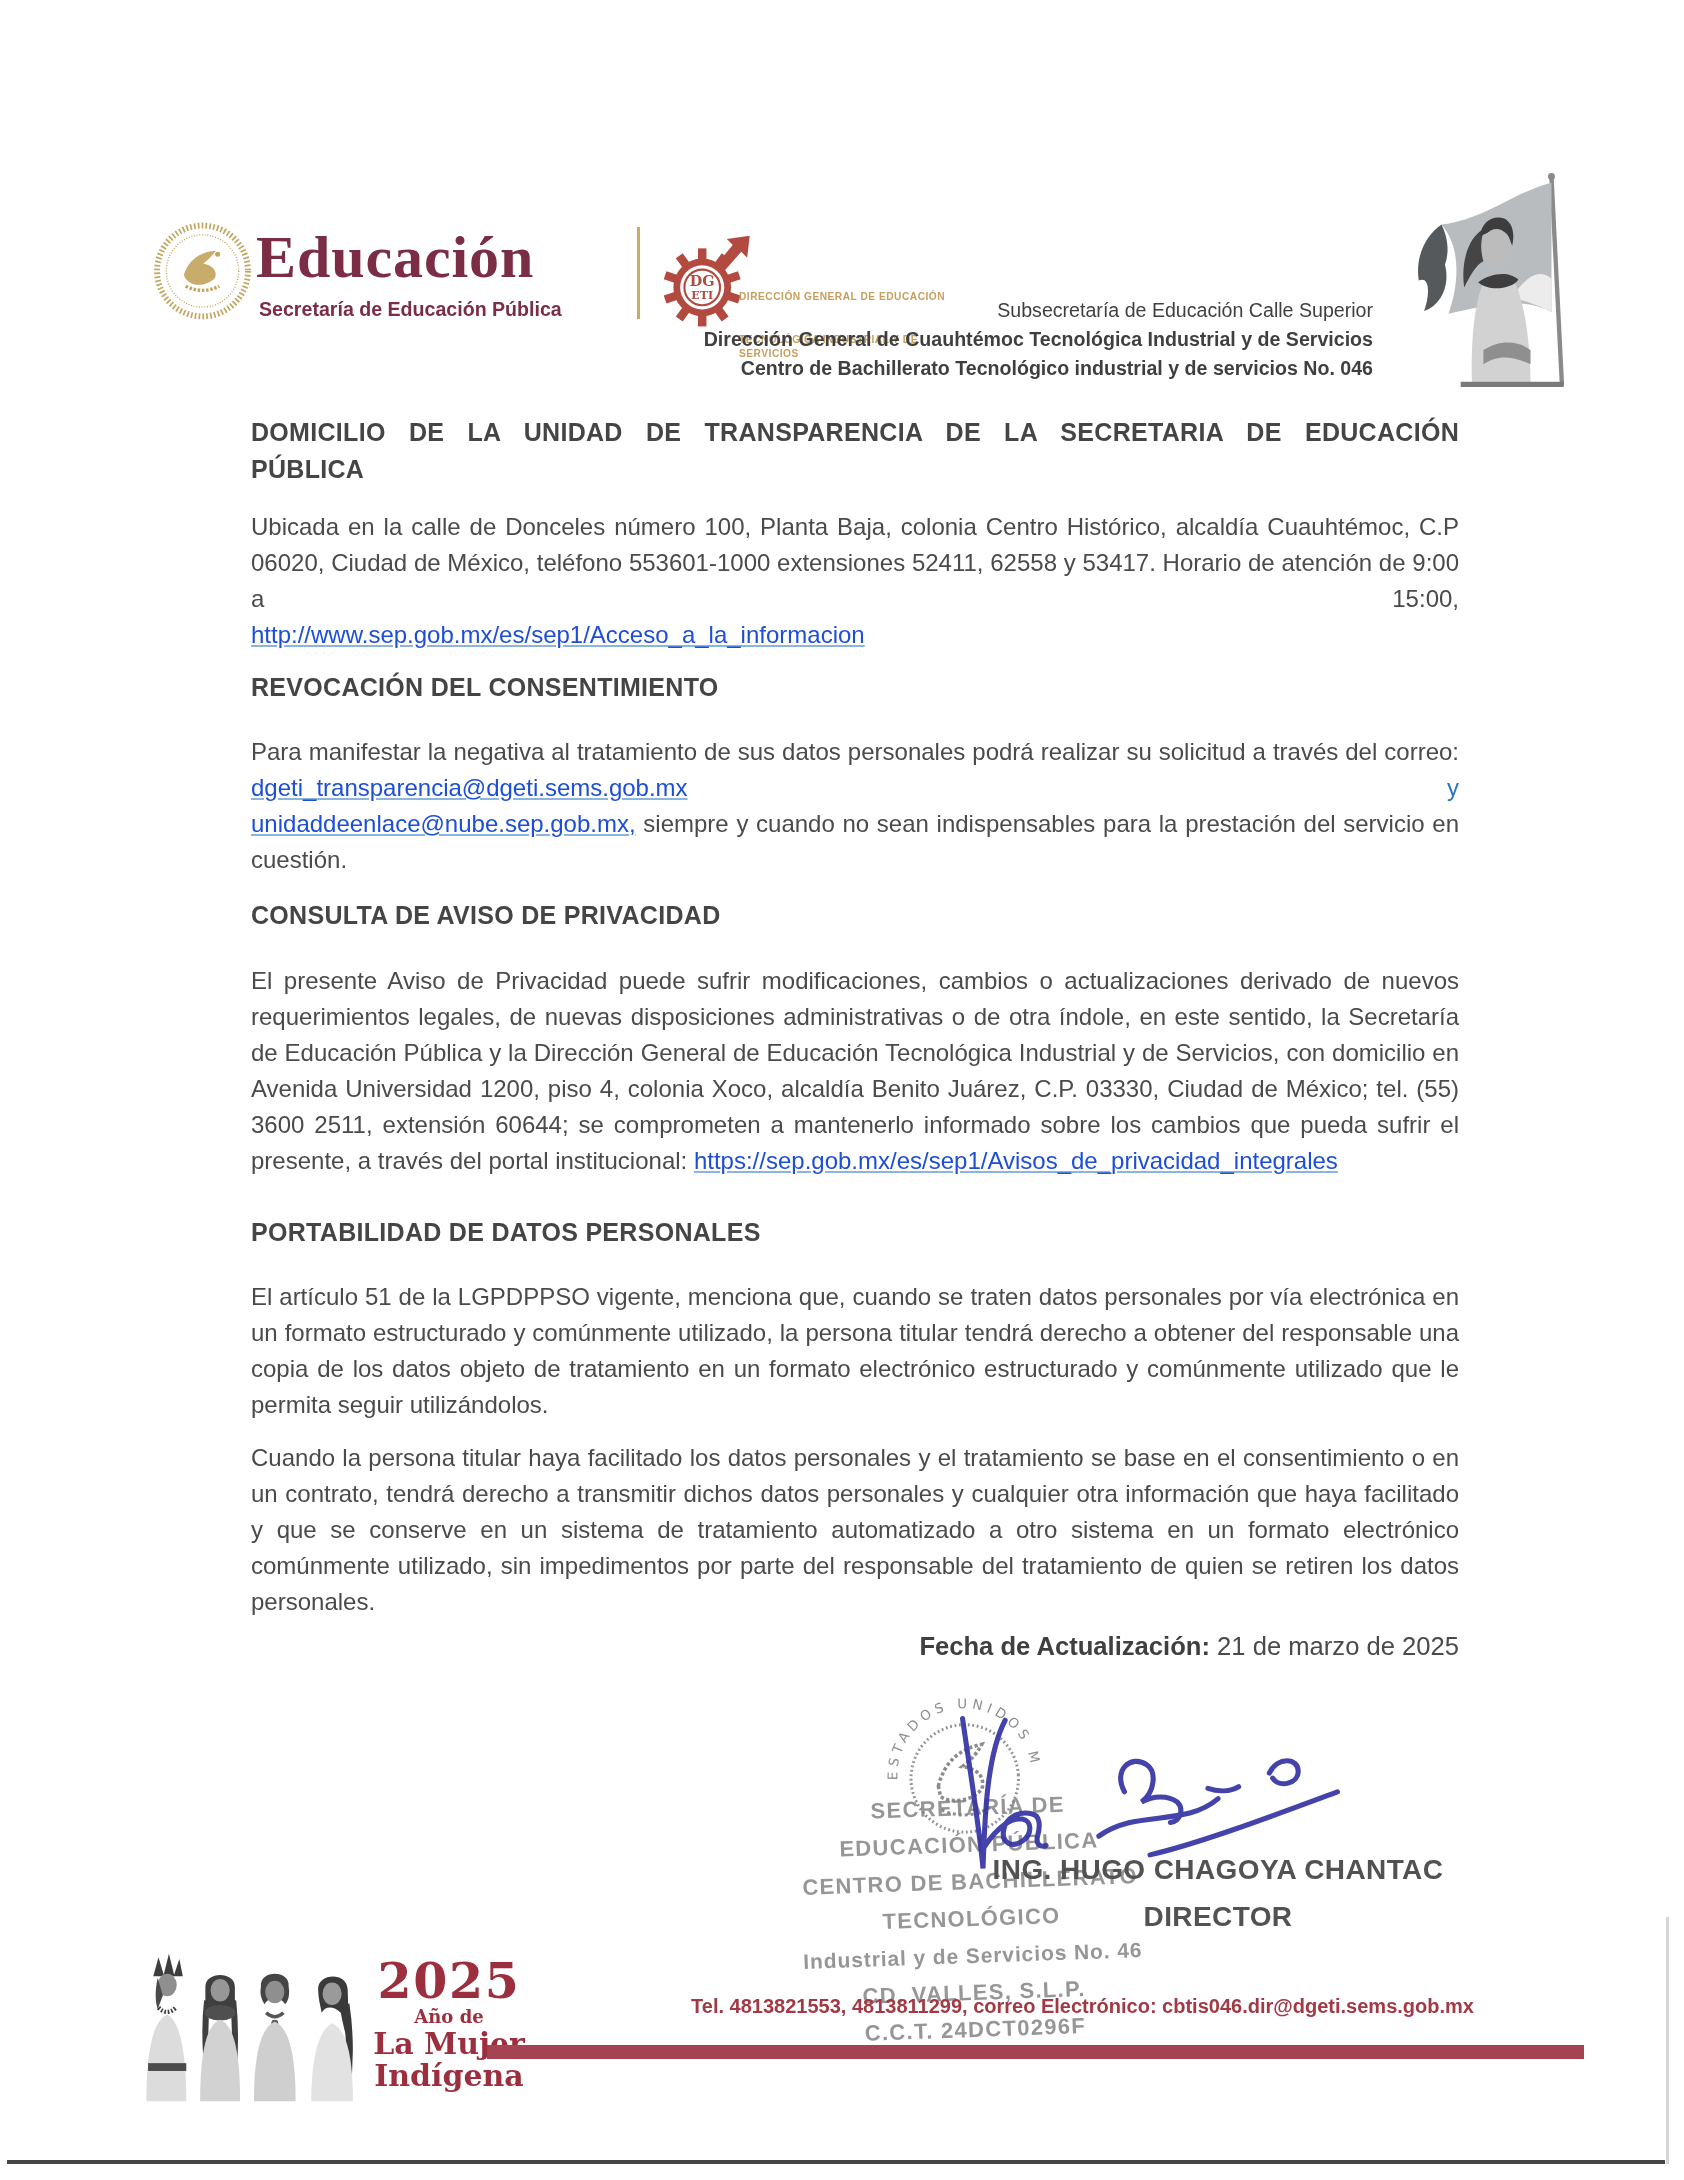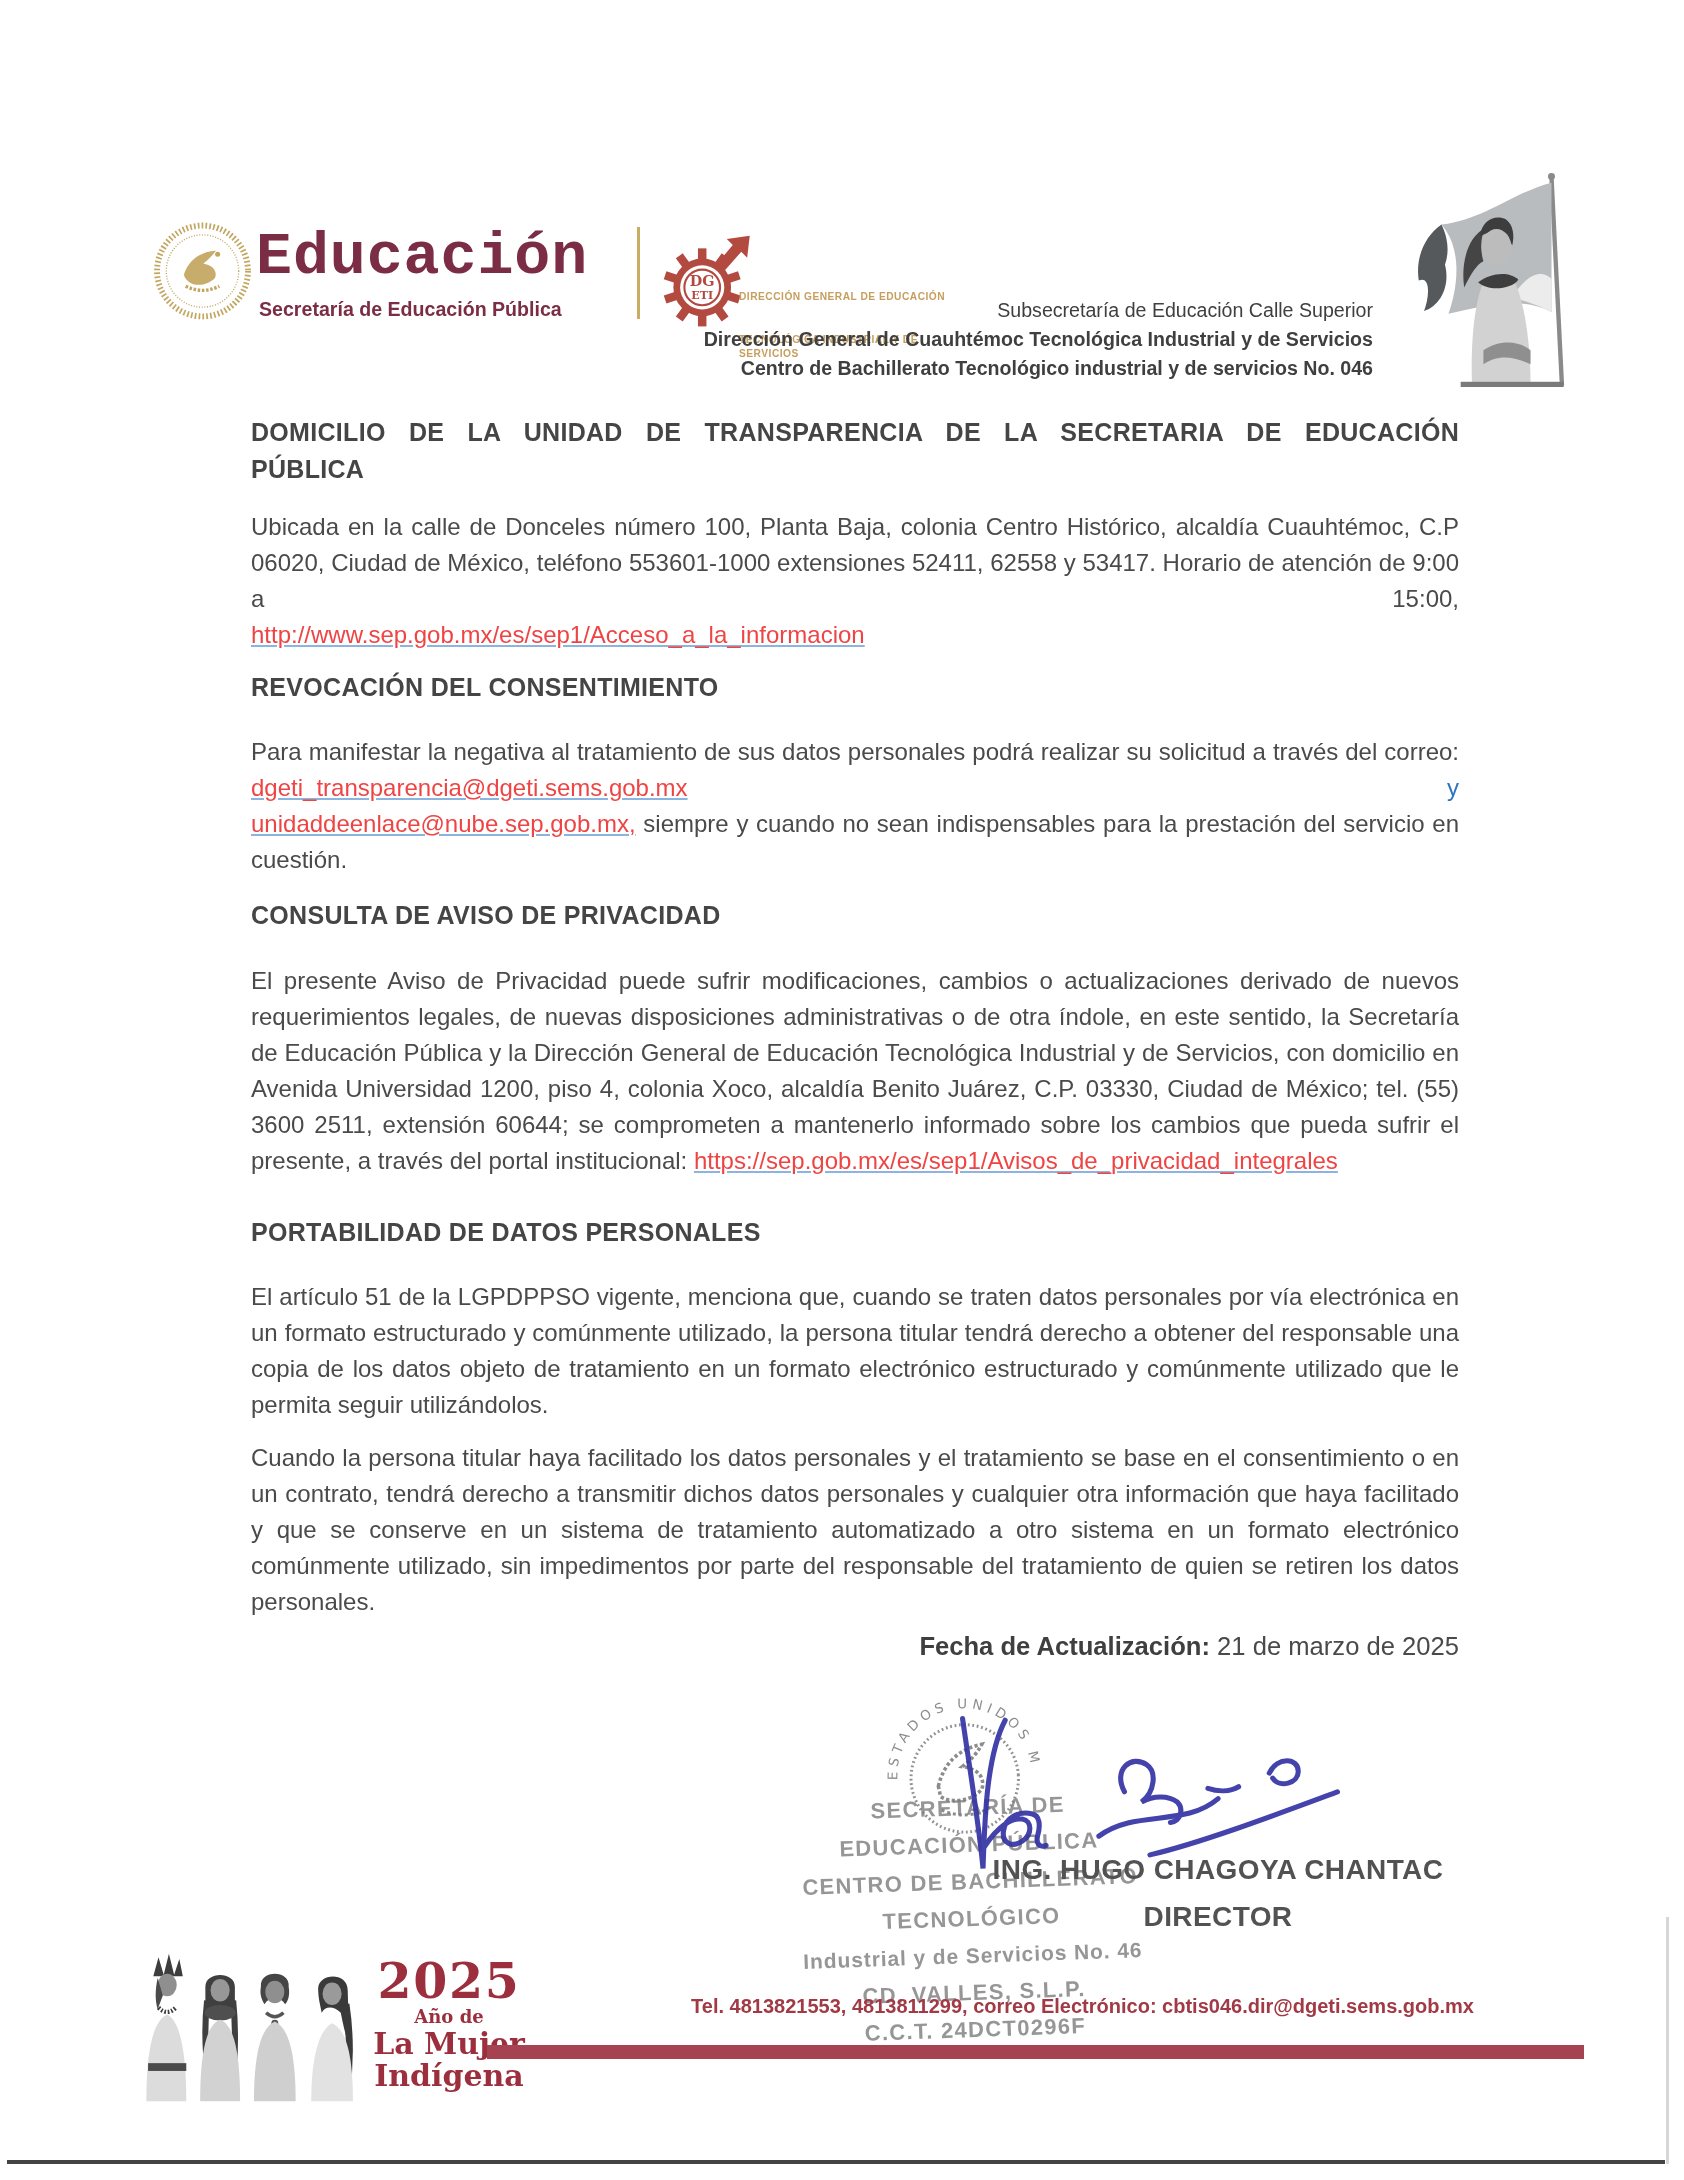--- a/index.html
+++ b/index.html
@@ -2,23 +2,23 @@
 <html style="font-size:13.6px"><head>
 <meta charset="utf-8">
 <style>
   html,body{margin:0;padding:0;background:#e8e8e8;}
   #page{position:relative;width:1685px;height:2181px;background:#ffffff;overflow:hidden;
         font-family:"Liberation Sans",sans-serif;}
   .abs{position:absolute;}
   .para{font-size:24px;line-height:36px;color:#4a4a4a;text-align:justify;hyphens:none;}
   .stretch{text-align:justify;text-align-last:justify;}
   .heading{font-size:25px;font-weight:bold;color:#454545;letter-spacing:0.3px;}
-  .link{color:#ef4444;text-decoration:underline;text-decoration-color:#8bb4de;}
+  .link{color:#1d4ed8;text-decoration:underline;text-decoration-color:#8bb4de;}
   .blue{color:#2f76c2;}
-  .wordmark{font-family:Liberation Mono, monospace;font-weight:bold;color:#7b2d45;font-size:60px;letter-spacing:0.9px;}
+  .wordmark{font-family:Liberation Serif, serif;font-weight:bold;color:#7b2d45;font-size:60px;letter-spacing:0.9px;}
   .wordsub{font-weight:bold;color:#7b2d45;font-size:19.6px;}
   .dgeti-cap{font-size:10.2px;line-height:14.5px;color:#c69e5d;font-weight:bold;letter-spacing:0.5px;margin-top:28px;}
   .office{font-size:19.6px;line-height:29px;color:#3f3f3f;text-align:right;}
   .office .b{font-weight:bold;}
   .stamp-line{font-size:22px;font-weight:bold;color:#7d7d7d;opacity:.8;text-align:center;letter-spacing:1.3px;}
   .signer{font-size:28px;font-weight:bold;color:#525252;text-align:center;letter-spacing:0.4px;}
   .f-addr{font-size:20px;line-height:28px;font-weight:bold;color:#a23a45;text-align:center;}
   .yearblk{font-family:"DejaVu Serif",serif;font-weight:bold;color:#9c2f3e;text-align:center;}
   .fecha{font-size:25.6px;color:#4a4a4a;text-align:right;}
   .fecha .b{font-weight:bold;color:#3f3f3f;}

